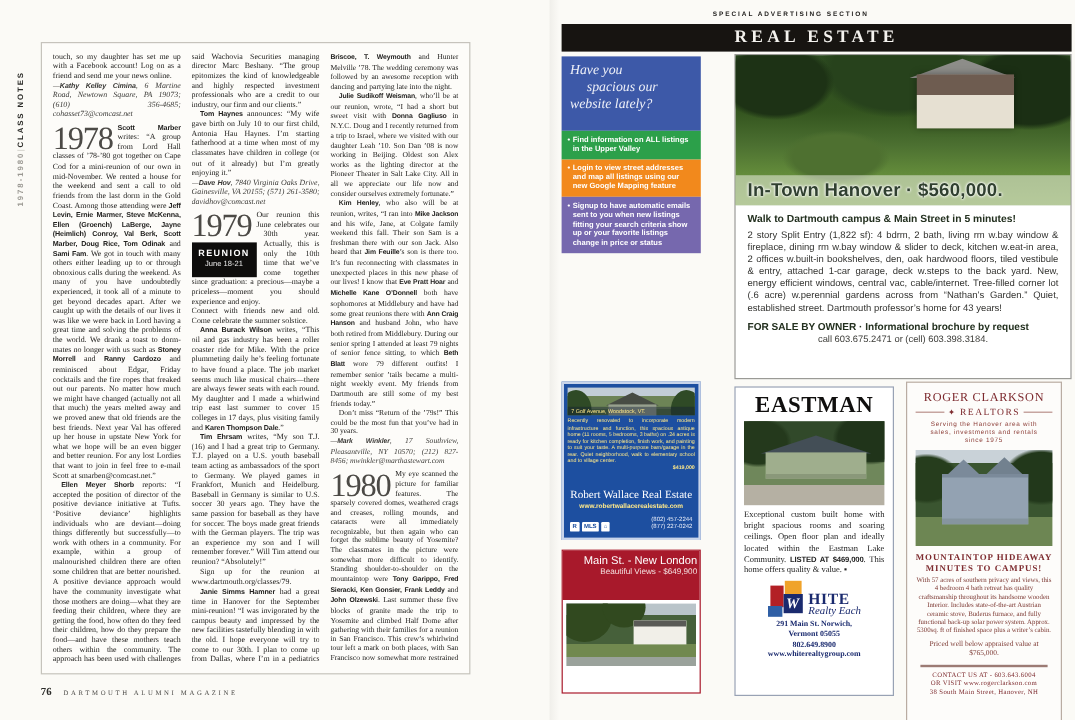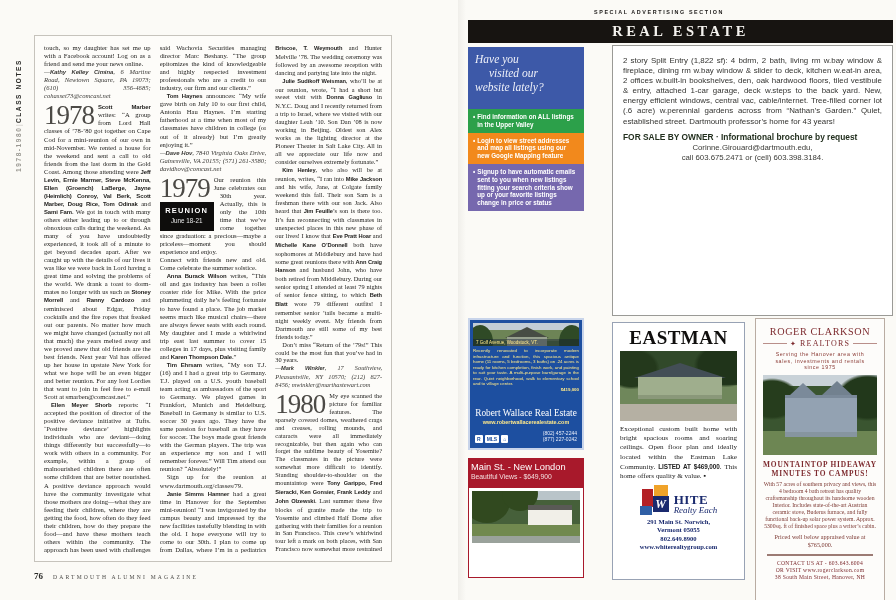--- a/index.html
+++ b/index.html
@@ -85,21 +85,21 @@
   .w-price{display:block;text-align:right;font-weight:700;}
   .w-name{color:#fff;font-family:"Liberation Serif",serif;font-size:9.3px;text-align:center;margin-top:16px;}
   .w-site{color:#ffe98a;font-size:5.4px;font-weight:700;text-align:center;margin-top:1px;}
   .w-foot{display:flex;align-items:center;justify-content:space-between;margin-top:2px;padding:0 2px;}
   .w-ic{background:#fff;color:#1d4fa0;font-weight:700;font-size:5px;padding:1px 2px;border-radius:1px;margin-right:2px;}
   .w-phones{color:#e8edf8;font-size:5px;text-align:right;line-height:6px;}
   .pre{white-space:pre-line;}
 
   
   .newlondon{left:468px;top:458px;width:116px;height:120px;background:#fff;border:1px solid #a8192b;}
-  .nl-head{background:#a8192b;color:#fff;text-align:left;padding:3px 2px 8px;}
+  .nl-head{background:#a8192b;color:#fff;text-align:right;padding:3px 2px 20px;}
   .nl-title{font-size:9.3px;line-height:10px;}
   .nl-sub{font-size:6.8px;margin-top:1px;color:#f3dede;}
   .nl-photo{height:52px;margin:3px;background:linear-gradient(180deg,#b9c4c9 0 18%,#46603a 18% 64%,#71894f 64% 86%,#9aa29b 86% 100%);}
   .nl-tree{position:absolute;border-radius:50%;background:#31491f;}
   .nl-house{position:absolute;right:8px;top:14px;width:44px;height:20px;background:#f1efe8;
     box-shadow:inset 0 5px 0 #5a5a56;}
   .nl-foot{display:flex;padding:0 3px 3px;gap:3px;align-items:flex-end;}
   .nl-logo{width:46px;text-align:center;}
   .nl-roof{margin:0 auto;width:0;height:0;border-left:11px solid transparent;border-right:11px solid transparent;
     border-bottom:8px solid #a8192b;}
@@ -239,21 +239,21 @@
   <div class="gutter" data-interactable="false"></div>
 
   <div class="kicker" data-interactable="false">SPECIAL ADVERTISING SECTION</div>
   <div class="banner" data-interactable="false">
     <span data-interactable="false">REAL ESTATE</span>
   </div>
 
   <div class="ad coldwell" data-interactable="false">
     <div class="cb-blue" data-interactable="false">
       <div class="cbl l1" data-interactable="false">Have you</div>
-      <div class="cbl l2" data-interactable="false">visited our</div>
+      <div class="cbl l2" data-interactable="false">spacious our</div>
       <div class="cbl l3" data-interactable="false">website lately?</div>
     </div>
     <div id="cb-bullets" data-interactable="false">
         <div class="cb-bullet" data-interactable="false" style="background: rgb(44, 160, 74);">
           <span class="dot" data-interactable="false">•</span>
           <span data-interactable="false">Find information on ALL listings in the Upper Valley</span>
         </div>
         <div class="cb-bullet" data-interactable="false" style="background: rgb(242, 137, 28);">
           <span class="dot" data-interactable="false">•</span>
           <span data-interactable="false">Login to view street addresses and map all listings using our new Google Mapping feature</span>
@@ -294,24 +294,31 @@
       <div class="nl-sub" data-interactable="false">Beautiful Views  -  $649,900</div>
     </div>
     <div class="photo nl-photo" data-interactable="false">
       <i class="nl-tree" style="left:-8px;top:-10px;width:46px;height:42px" data-interactable="false"></i>
       <i class="nl-tree" style="left:30px;top:-14px;width:36px;height:34px" data-interactable="false"></i>
       <i class="nl-house" data-interactable="false"></i>
     </div>
   </div>
 
   <div class="ad hanover" data-interactable="false">
+    <div class="photo h-photo" data-interactable="false">
+      <i class="roofT h-roof" data-interactable="false"></i>
+      <i class="h-house" data-interactable="false"></i>
+      <div class="h-band" data-interactable="false">
+        <span class="h-title" data-interactable="false">In-Town Hanover · $560,000.</span>
+      </div>
+    </div>
     <div class="h-info" data-interactable="false">
+      <div class="h-walk" data-interactable="false">Walk to Dartmouth campus &amp; Main Street in 5 minutes!</div>
       <div class="h-body" data-interactable="false">2 story Split Entry (1,822 sf): 4 bdrm, 2 bath, living rm w.bay window &amp; fireplace, dining rm w.bay window &amp; slider to deck, kitchen w.eat-in area, 2 offices w.built-in bookshelves, den, oak hardwood floors, tiled vestibule &amp; entry, attached 1-car garage, deck w.steps to the back yard. New, energy efficient windows, central vac, cable/internet. Tree-filled corner lot (.6 acre) w.perennial gardens across from “Nathan’s Garden.” Quiet, established street. Dartmouth professor’s home for 43 years!</div>
       <div class="h-fsbo" data-interactable="false">FOR SALE BY OWNER · Informational brochure by request</div>
-      <div class="h-email" data-interactable="false">Corinne.Girouard@dartmouth.edu,</div>
       <div class="h-phone" data-interactable="false">call 603.675.2471 or (cell) 603.398.3184.</div>
     </div>
   </div>
 
   <div class="ad eastman" data-interactable="false">
     <div class="e-title" data-interactable="false">EASTMAN</div>
     <div class="photo e-photo" data-interactable="false">
       <i class="roofT e-roof" data-interactable="false"></i>
       <i class="e-house" data-interactable="false"></i>
     </div>

